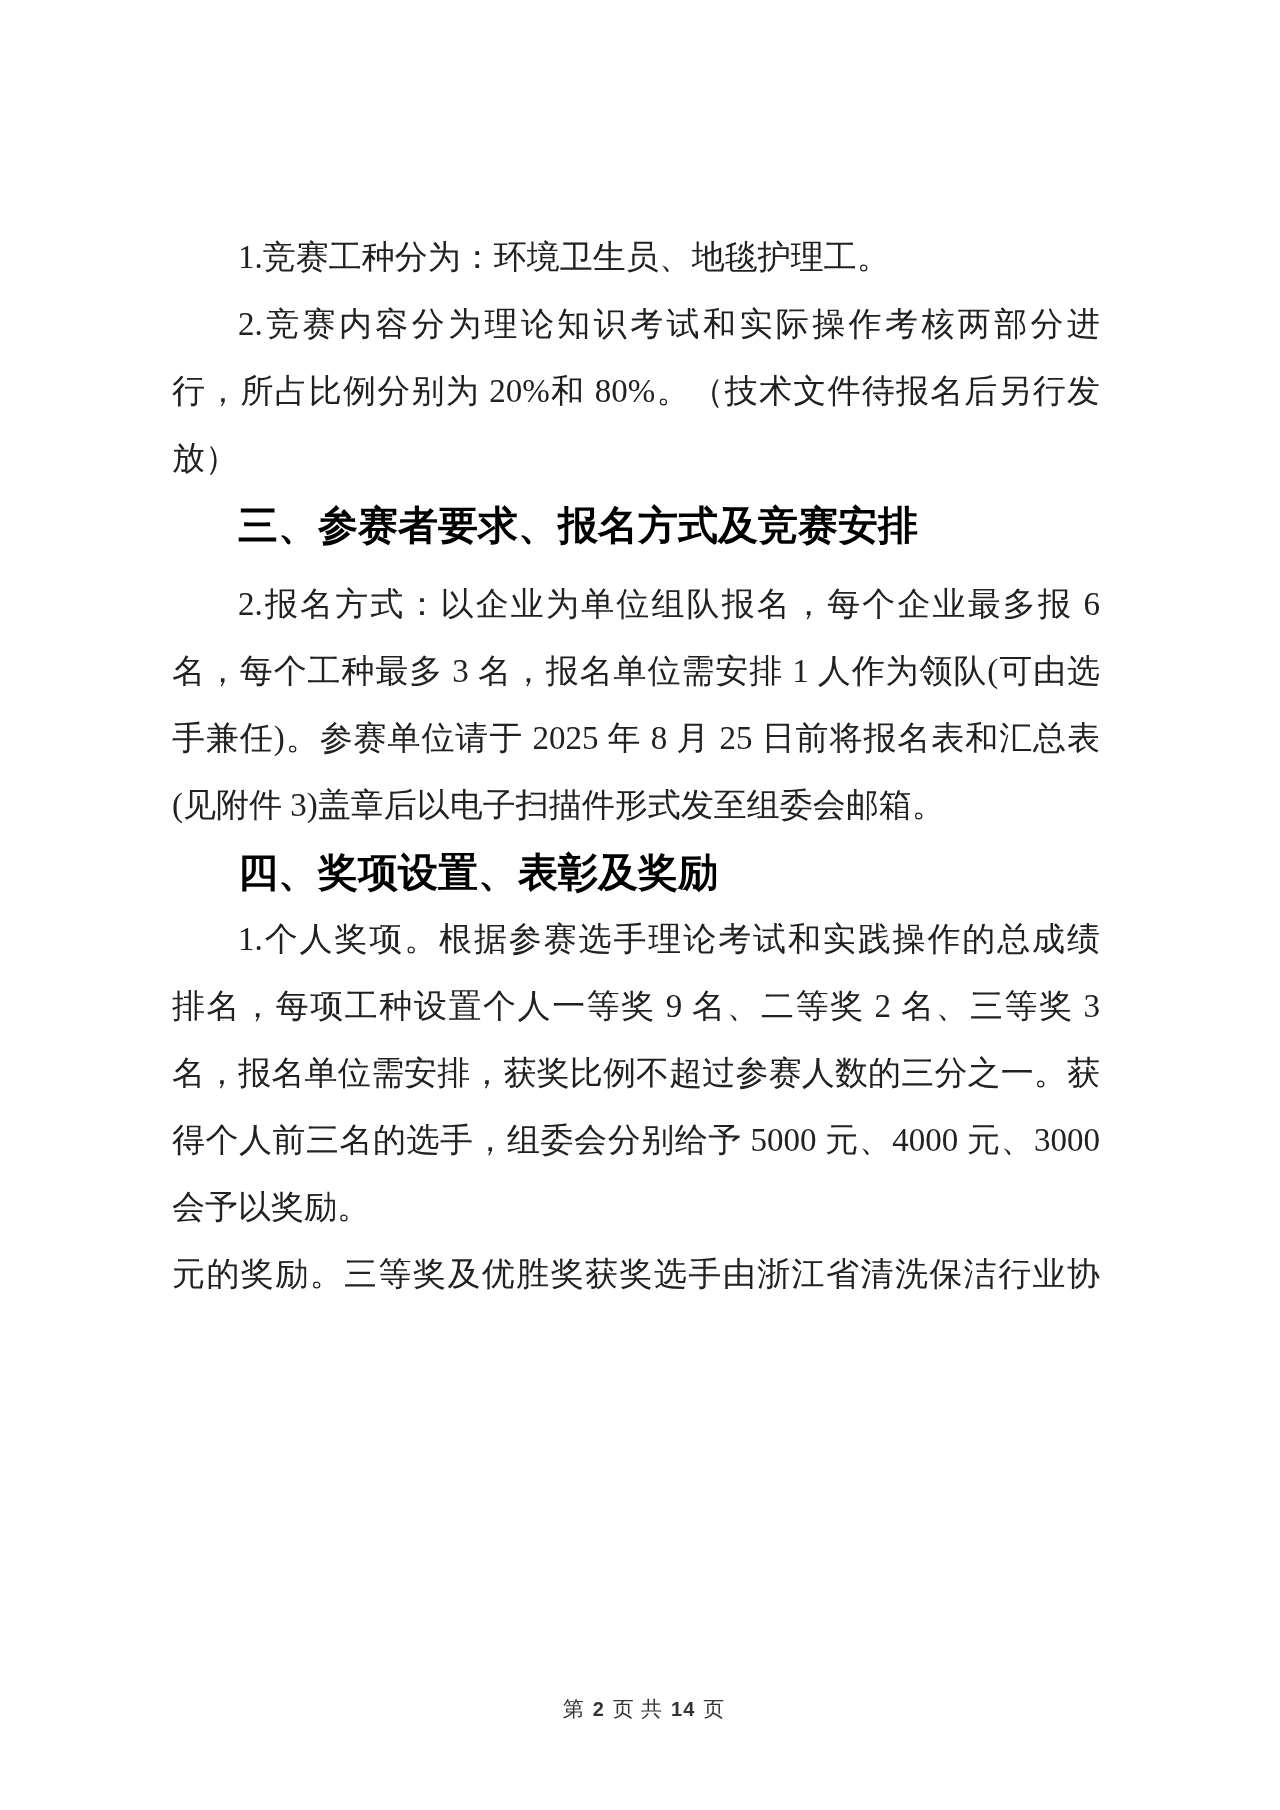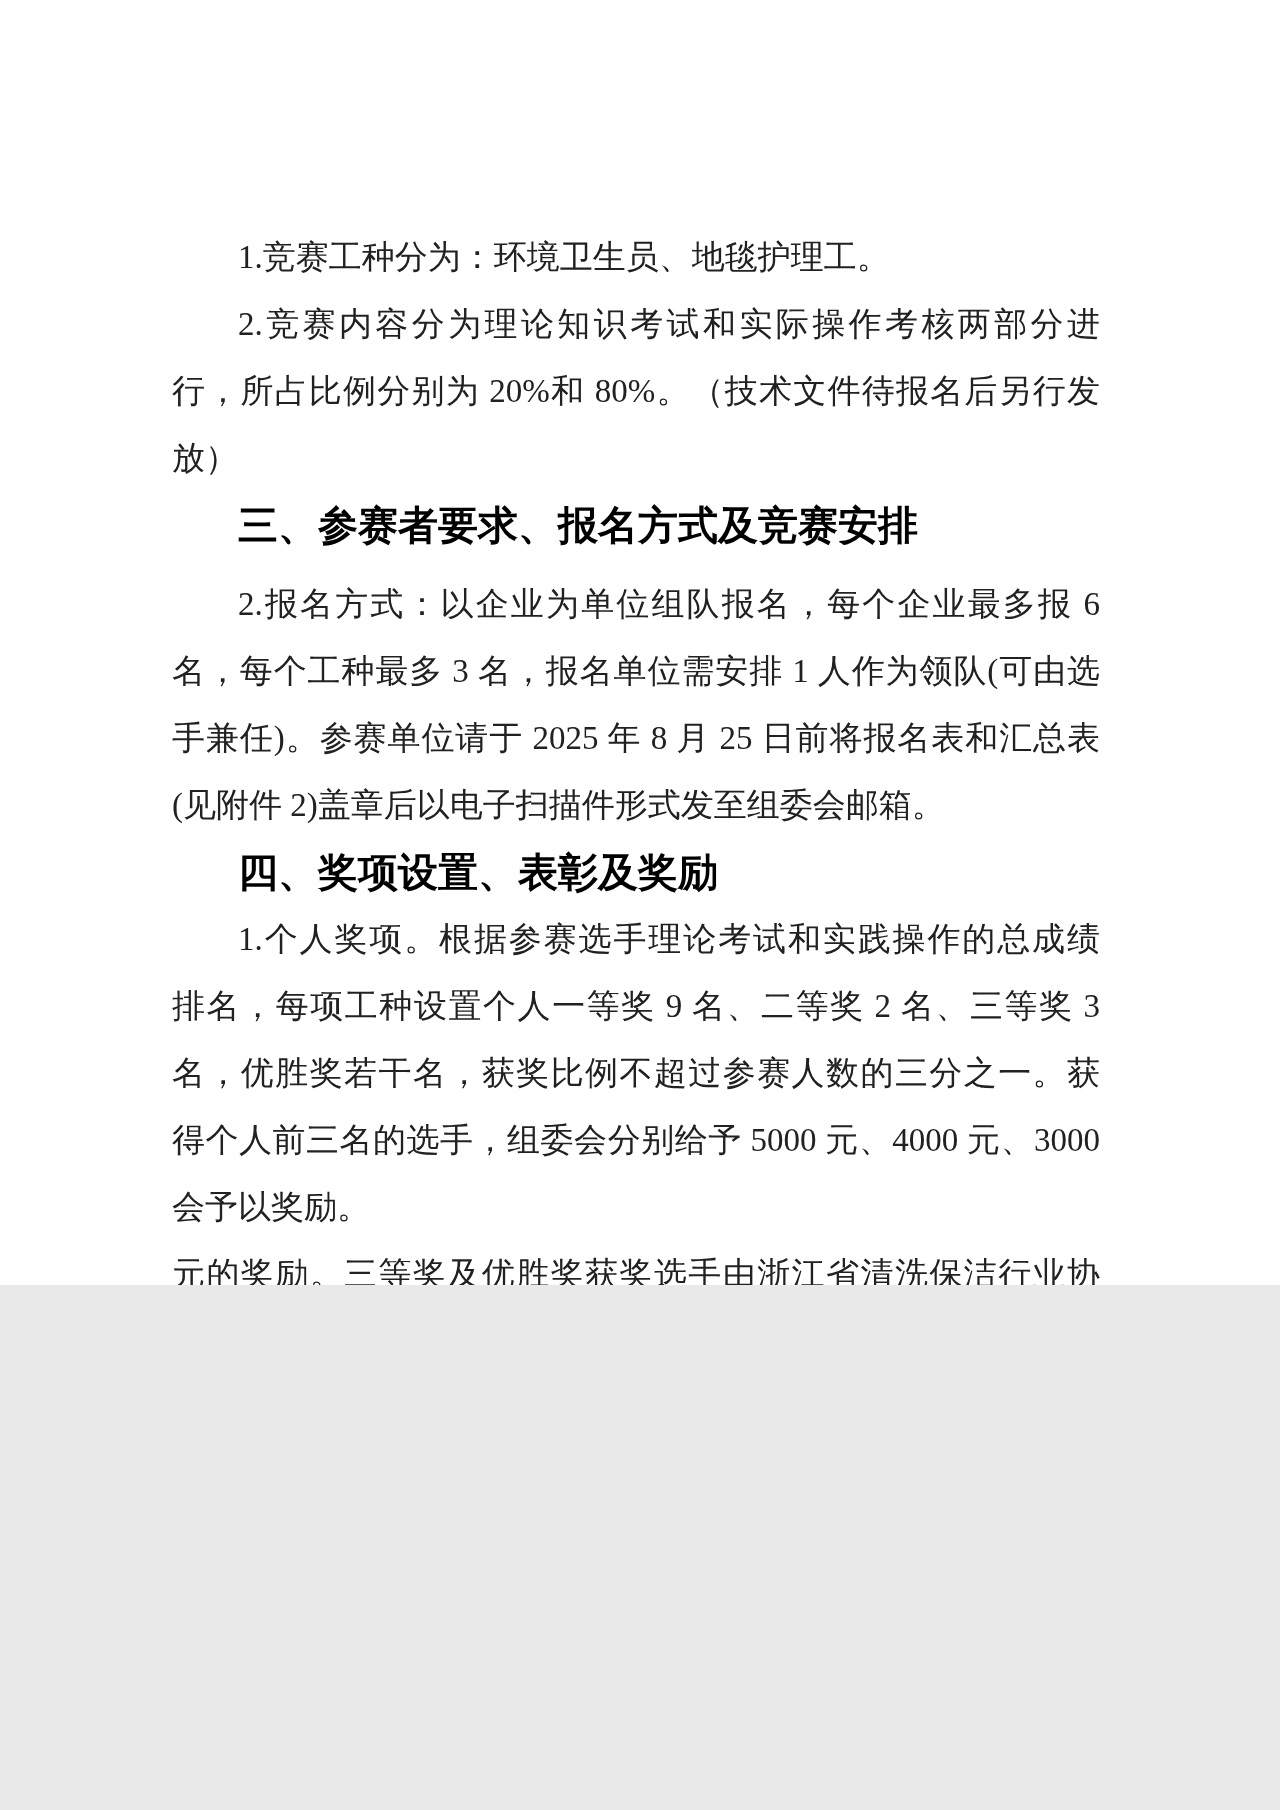--- a/index.html
+++ b/index.html
@@ -8,21 +8,21 @@
     --footer-text:#333333;
   }
   html,body{margin:0;padding:0;}
   body{
     background:#e9e9e9;
     font-family:"Liberation Serif","DejaVu Serif",serif;
   }
   .page{
     position:relative;
     width:1280px;
-    height:1285px;
+    height:1810px;
     margin:0 auto;
     background:#ffffff;
     overflow:hidden;
   }
   .content{
     position:absolute;
     left:172px;
     top:224px;
     width:928px;
   }
@@ -78,29 +78,29 @@
         <div class="line jl">行，所占比例分别为 20%和 80%。（技术文件待报名后另行发</div>
         <div class="line">放）</div>
       </div>
       <div class="para heading">
         <div class="line first">三、参赛者要求、报名方式及竞赛安排</div>
       </div>
       <div class="para body extra">
         <div class="line first jl">2.报名方式：以企业为单位组队报名，每个企业最多报 6</div>
         <div class="line jl">名，每个工种最多 3 名，报名单位需安排 1 人作为领队(可由选</div>
         <div class="line jl">手兼任)。参赛单位请于 2025 年 8 月 25 日前将报名表和汇总表</div>
-        <div class="line">(见附件 2)盖章后以电子扫描件形式发至组委会邮箱。</div>
+        <div class="line">(见附件 3)盖章后以电子扫描件形式发至组委会邮箱。</div>
       </div>
       <div class="para heading">
         <div class="line first">四、奖项设置、表彰及奖励</div>
       </div>
       <div class="para body">
         <div class="line first jl">1.个人奖项。根据参赛选手理论考试和实践操作的总成绩</div>
         <div class="line jl">排名，每项工种设置个人一等奖 9 名、二等奖 2 名、三等奖 3</div>
-        <div class="line jl">名，优胜奖若干名，获奖比例不超过参赛人数的三分之一。获</div>
+        <div class="line jl">名，报名单位需安排，获奖比例不超过参赛人数的三分之一。获</div>
         <div class="line jl">得个人前三名的选手，组委会分别给予 5000 元、4000 元、3000</div>
         <div class="line">会予以奖励。</div>
         <div class="line jl">元的奖励。三等奖及优胜奖获奖选手由浙江省清洗保洁行业协</div>
       </div>
     </main>
   <footer class="footer">
     <span>第</span><span class="num">2</span><span>页 共</span><span class="num">14</span><span>页</span>
   </footer>
 </div>
 

